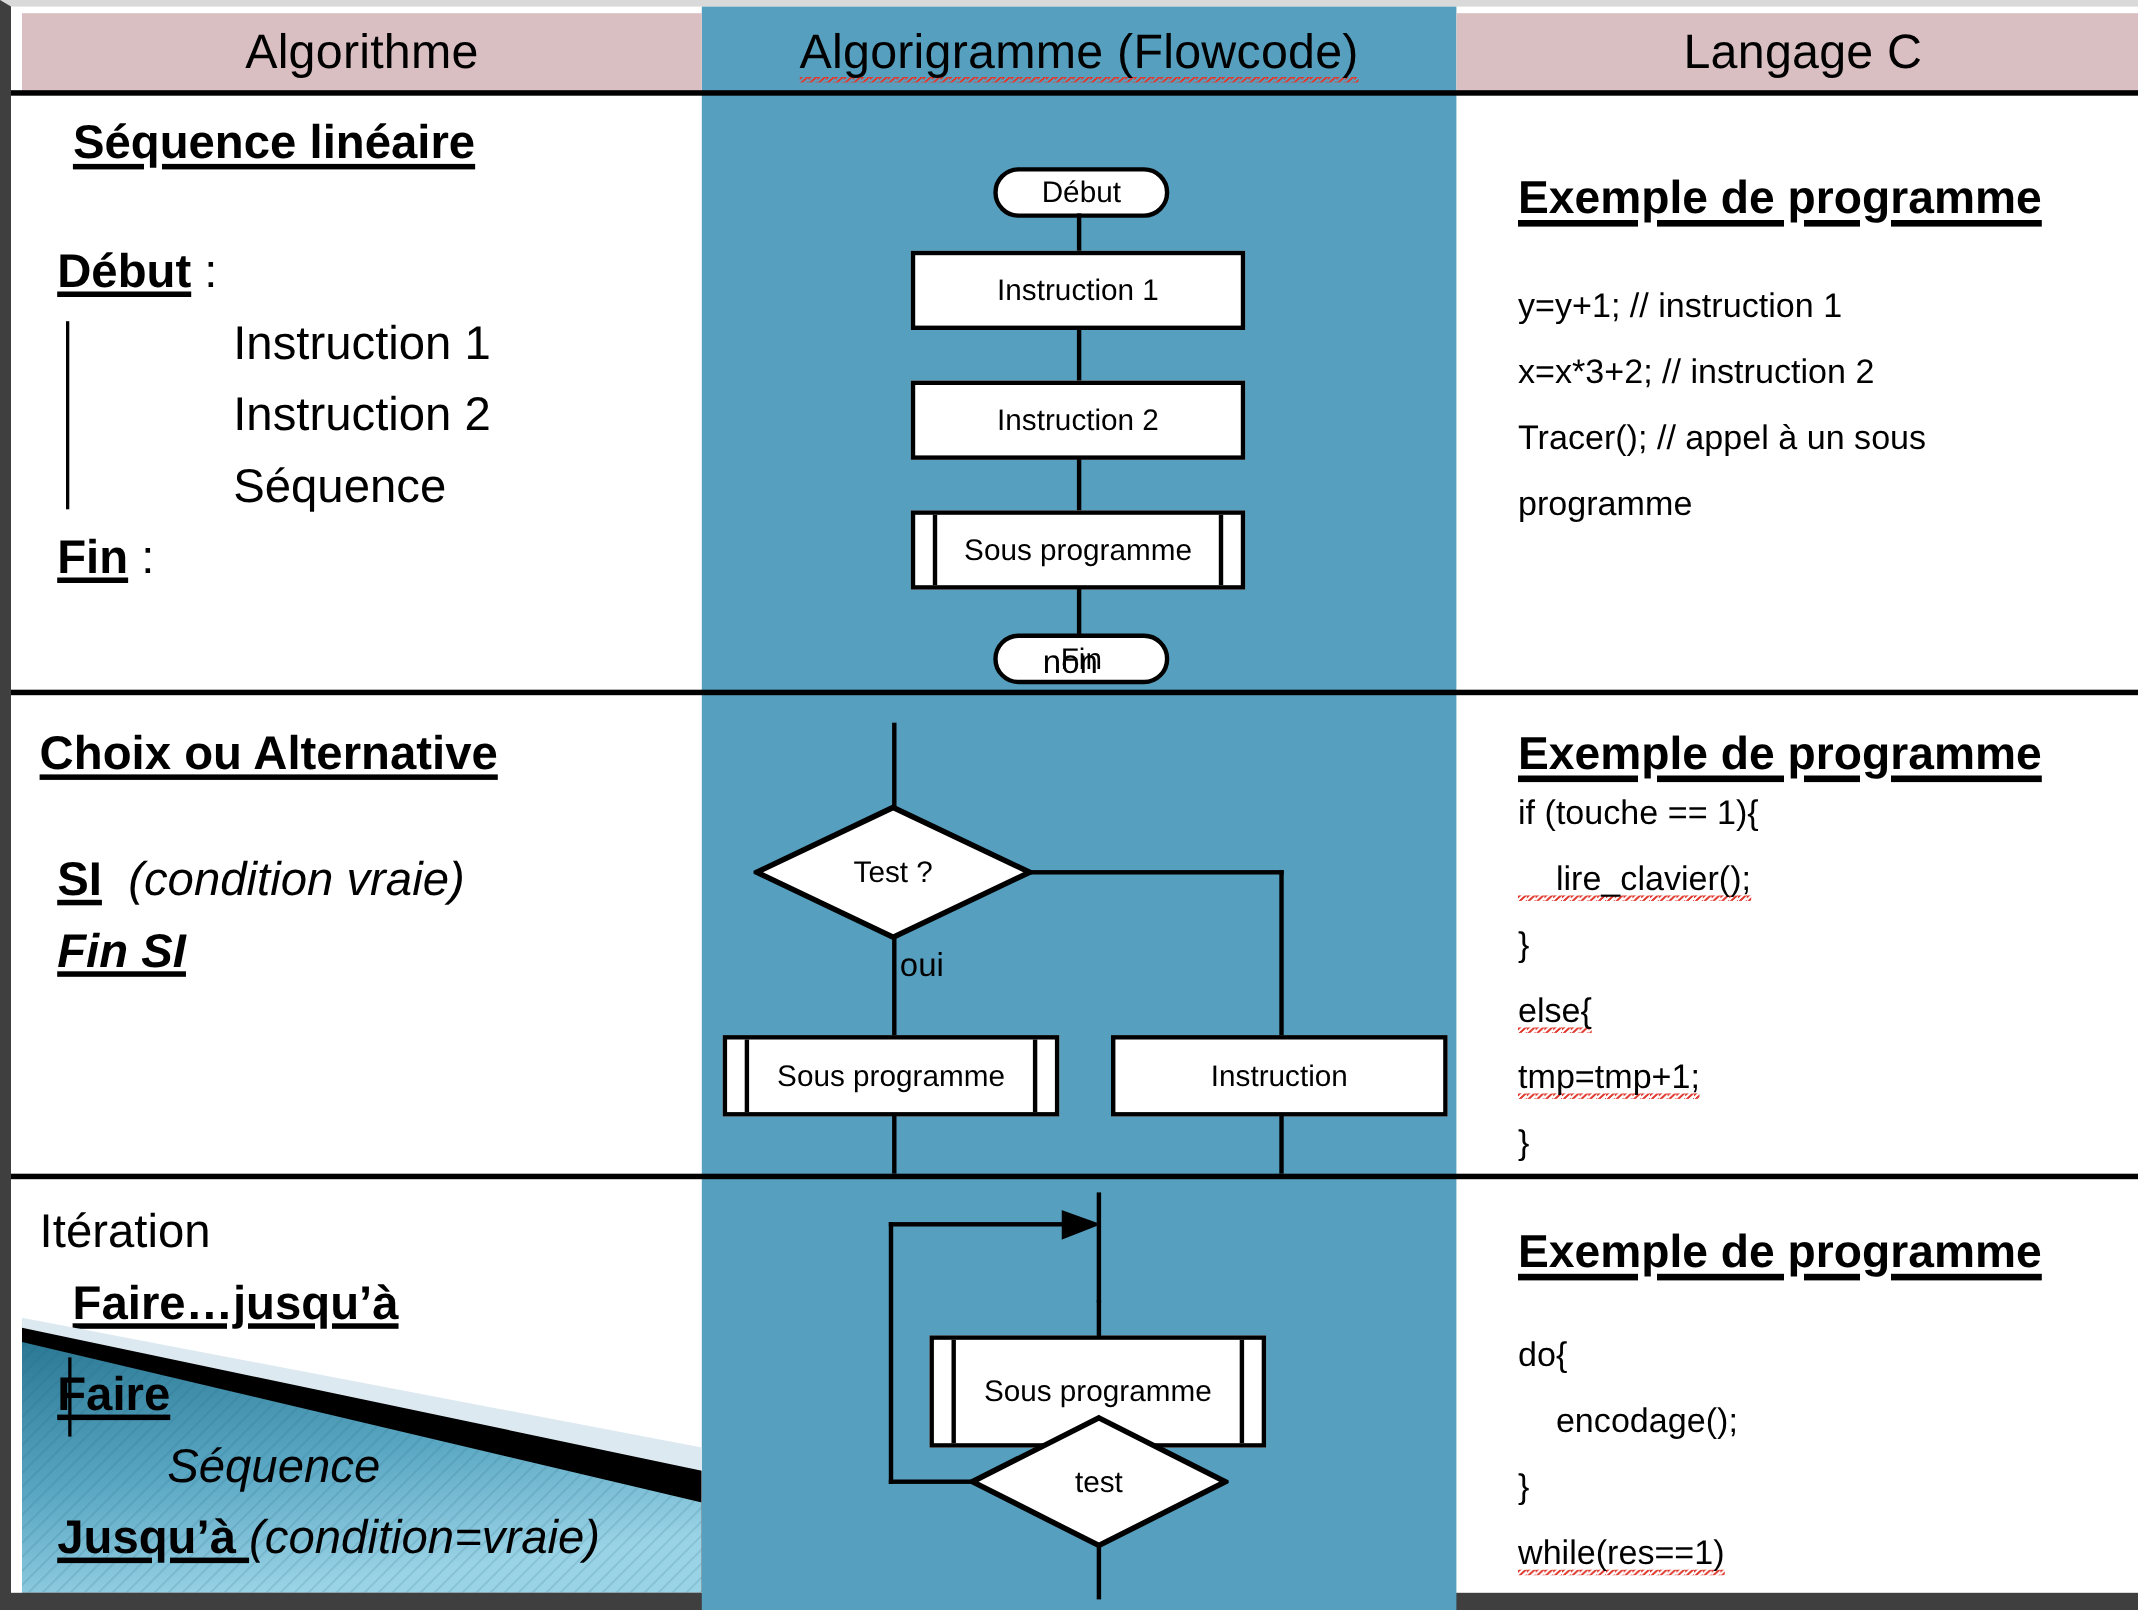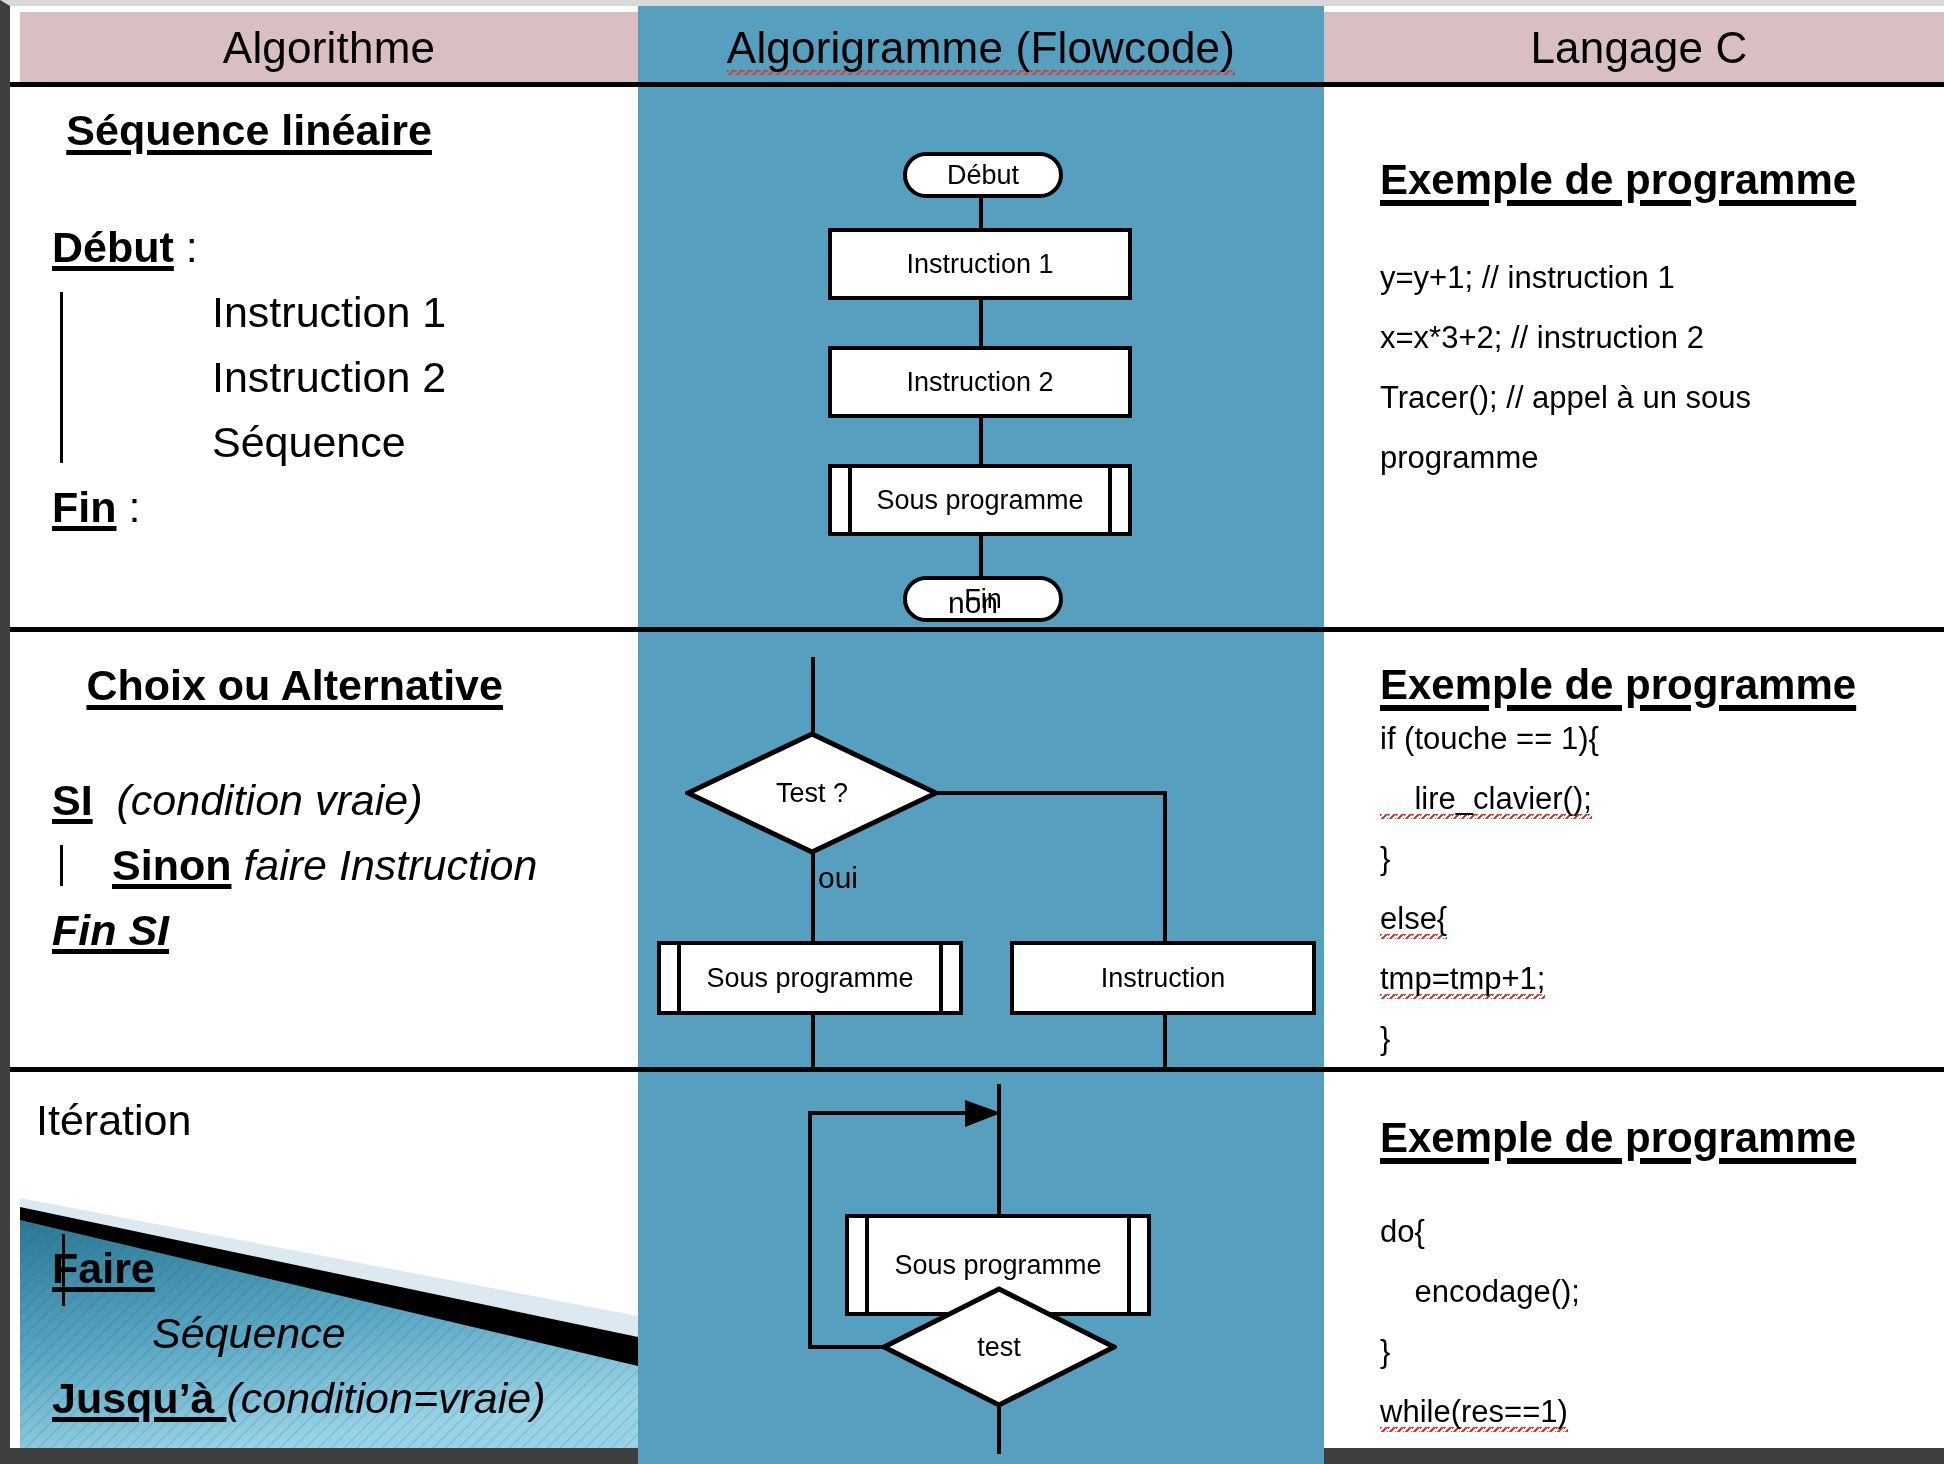--- a/index.html
+++ b/index.html
@@ -177,21 +177,20 @@
     <div class="code">Tracer(); // appel à un sous</div>
     <div class="code">programme</div>
   </div>
 
   <div class="algo" style="top:655px;">
     <div class="title">Choix ou Alternative</div>
     <div style="height:50px"></div>
     <div class="line"><span class="kw">SI</span>&nbsp;&nbsp;<span class="it">(condition vraie)</span></div>
     <div class="indent-block">
       <div class="vbar"></div>
-      <div class="line"><span class="kw">Sinon</span>&nbsp;<span class="it">faire Instruction</span></div>
     </div>
     <div class="line"><span class="bi">Fin SI</span></div>
   </div>
 
   <div class="fc">
     <div class="conn vconn" style="left:801px;top:651px;height:80px;"></div>
     <div class="diamond" style="left:675px;top:725px;width:254px;height:124px;">
       <svg width="254" height="124" viewBox="0 0 254 124">
         <polygon points="127,3 251,62 127,121 3,62" fill="#ffffff" stroke="#000000" stroke-width="5"></polygon>
       </svg>
@@ -217,20 +216,21 @@
     <div class="code">if (touche == 1){</div>
     <div class="code"><span class="sq">    lire_clavier();</span></div>
     <div class="code">}</div>
     <div class="code"><span class="sq">else{</span></div>
     <div class="code"><span class="sq">tmp=tmp+1;</span></div>
     <div class="code">}</div>
   </div>
 
   <div class="algo" style="top:1090px;">
     <div class="plain-title">Itération</div>
+    <div class="line" style="padding-left:14px;"><span class="kw">Faire…jusqu’à</span></div>
   </div>
 
   <div class="deco">
     <svg width="618" height="250" viewBox="0 0 618 250" preserveAspectRatio="none">
       <defs>
         <linearGradient id="gdeco" x1="0" y1="0" x2="0.35" y2="1">
           <stop offset="0%" stop-color="#2b7894"></stop>
           <stop offset="55%" stop-color="#5aa7c3"></stop>
           <stop offset="100%" stop-color="#9ad3e6"></stop>
         </linearGradient>

